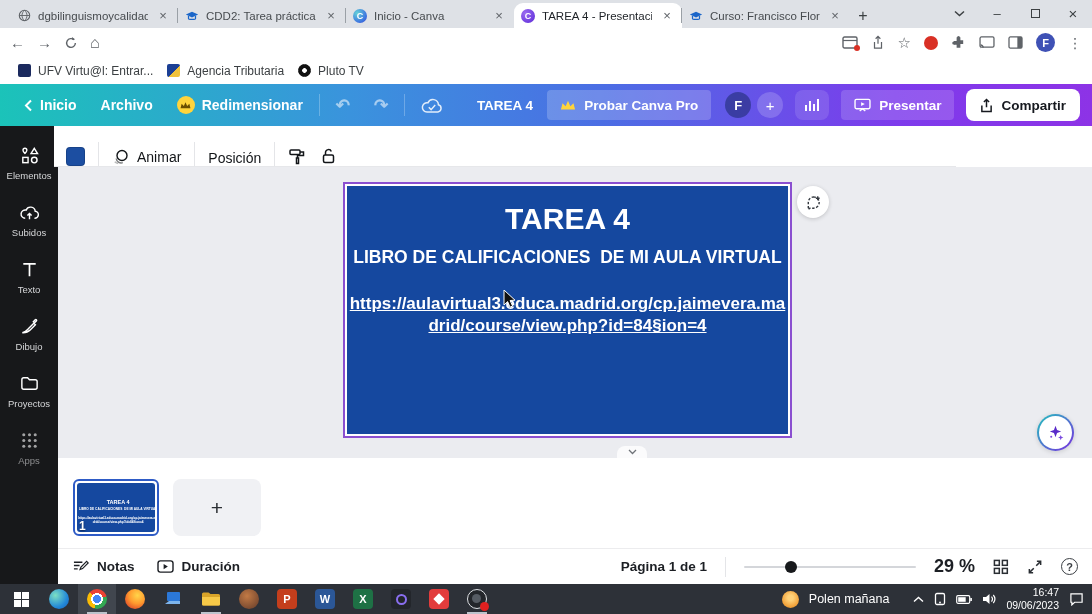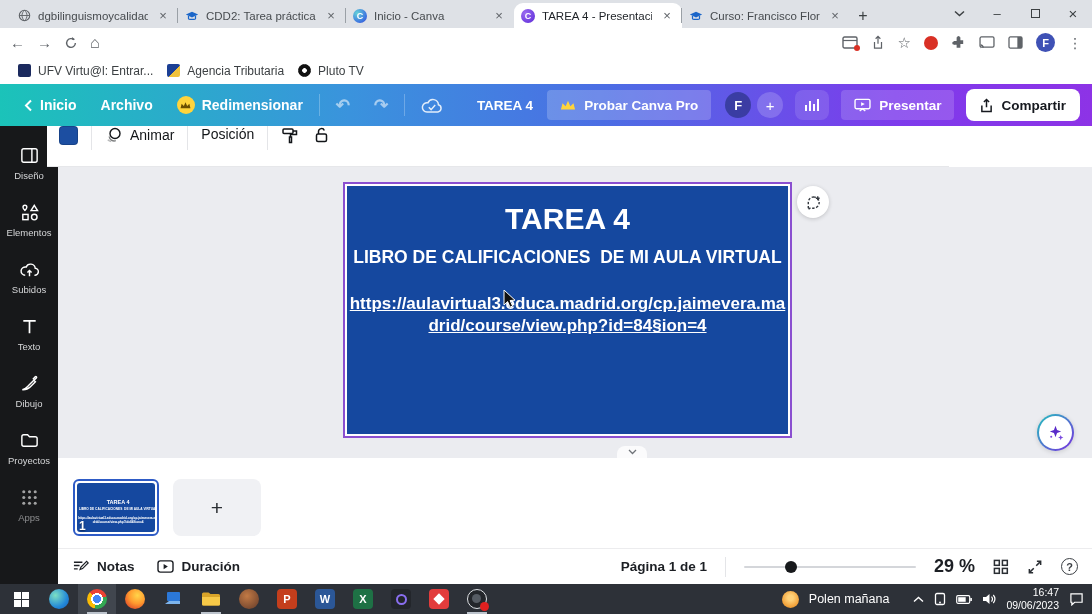--- a/index.html
+++ b/index.html
@@ -67,22 +67,22 @@
   .share-btn { background:#fff; color:#16191f; border-radius:8px; height:32px; display:flex; align-items:center; gap:8px;
                padding:0 14px; font-size:13.5px; font-weight:bold; margin-left:12px; }
 
   
   .sidebar { position:absolute; left:0; top:126px; width:58px; height:458px; background:#17181a;
              display:flex; flex-direction:column; align-items:center; padding-top:8px; overflow:hidden; }
   .sb-item { width:58px; height:57px; display:flex; flex-direction:column; align-items:center; justify-content:center; gap:4px; color:#d6d7d9; }
   .sb-item .lbl { font-size:9.5px; }
 
   
-  .toolbar { position:absolute; left:47px; top:126px; width:902px; height:41px; background:#fff;
-             border-bottom:1px solid #e6e7ea; display:flex; align-items:flex-start; padding:0 12px; gap:13px; color:#121518;}
+  .toolbar { position:absolute; left:54px; top:126px; width:902px; height:41px; background:#fff;
+             border-bottom:1px solid #e6e7ea; display:flex; align-items:flex-end; padding:0 12px; gap:13px; color:#121518;}
   .swatch { width:19px; height:19px; border-radius:4px; border:1px solid rgba(0,0,0,.15); }
   .tb-sep { width:1px; height:24px; background:#e4e5e8; }
   .tb-label { font-size:14px; color:#121518; }
   .tb-group { display:flex; align-items:center; gap:7px; }
 
   
   .canvas { position:absolute; left:58px; top:167px; width:1034px; height:291px; background:#ebecf0; }
   .slide-sel { position:absolute; left:343px; top:182px; width:449px; height:256px; border:2px solid #8a4fd0; background:#fff; }
   .slide { position:absolute; inset:2px; background:#15489f; color:#fff; text-align:center; overflow:hidden; }
   .slide-title { margin-top:16px; font-size:30px; font-weight:bold; }
@@ -328,29 +328,20 @@
           <path d="M7 10V1.8M4.2 4.2 7 1.5l2.8 2.7" fill="none" stroke="#16191f" stroke-width="1.6"></path>
           <path d="M2 8v6.5h10V8" fill="none" stroke="#16191f" stroke-width="1.6"></path>
         </svg>
       <span>Compartir</span>
     </div>
   </div>
 
   <div class="sidebar">
     <div class="sb-item">
       <span>
-          <svg width="21" height="21" viewBox="0 0 22 22">
-            <rect x="3" y="4" width="16" height="14" rx="2" fill="none" stroke="#fff" stroke-width="1.5"></rect>
-            <path d="M13.5 4v14" stroke="#fff" stroke-width="1.5"></path>
-          </svg>
-        </span>
-      <span class="lbl">Diseño</span>
-    </div>
-    <div class="sb-item">
-      <span>
           <svg width="21" height="21" viewBox="0 0 22 22" fill="none" stroke="#fff" stroke-width="1.5">
             <path d="M6.2 3.4c1.2 0 2 .9 2 2 0 1.6-2 3.4-2 3.4S4.2 7 4.2 5.4c0-1.1.8-2 2-2z"></path>
             <polygon points="16,3.5 19.4,9 12.6,9"></polygon>
             <rect x="4" y="13" width="5.5" height="5.5"></rect>
             <circle cx="16" cy="15.8" r="2.9"></circle>
           </svg>
         </span>
       <span class="lbl">Elementos</span>
     </div>
     <div class="sb-item">

